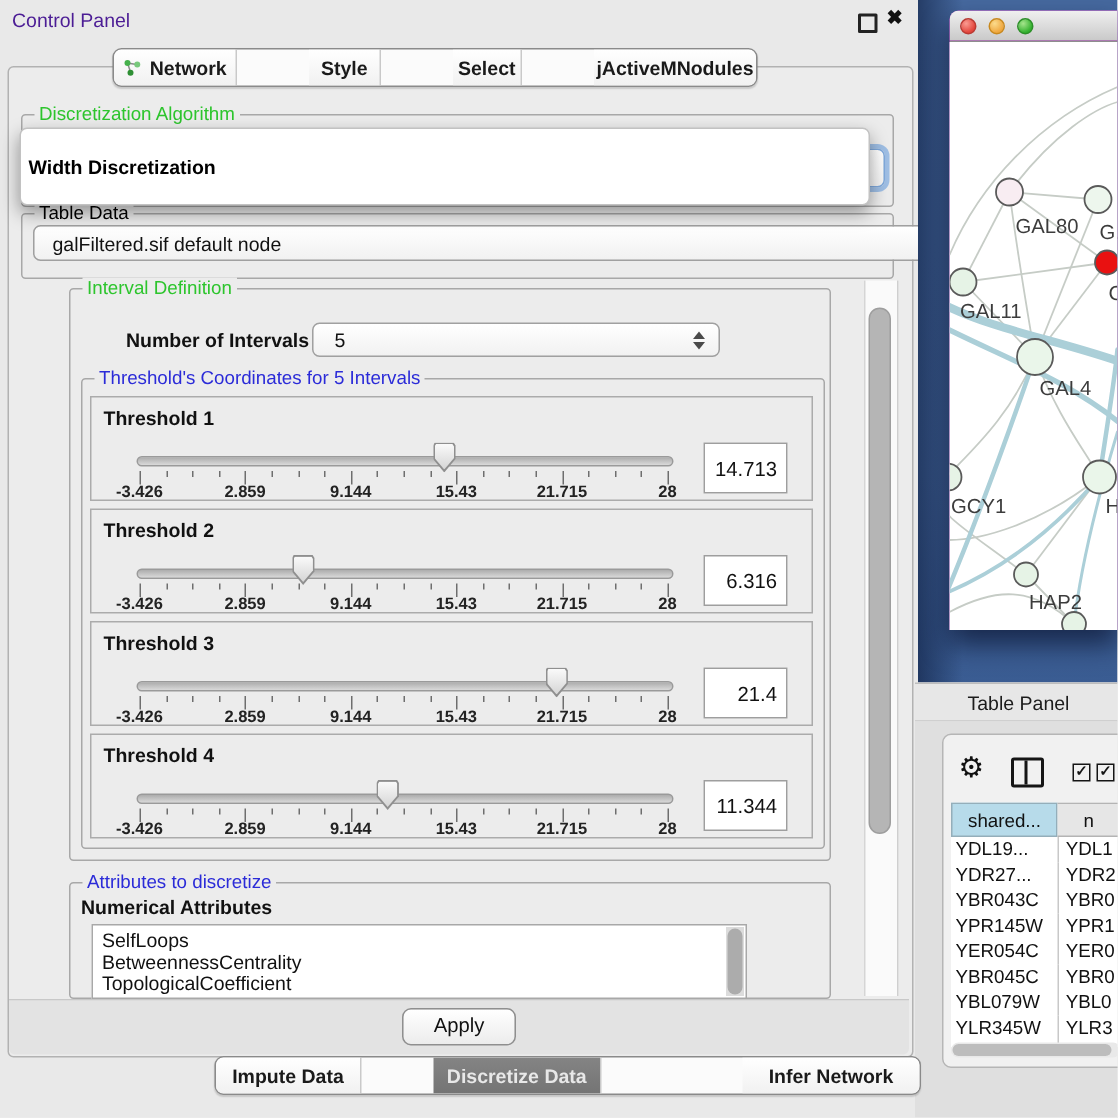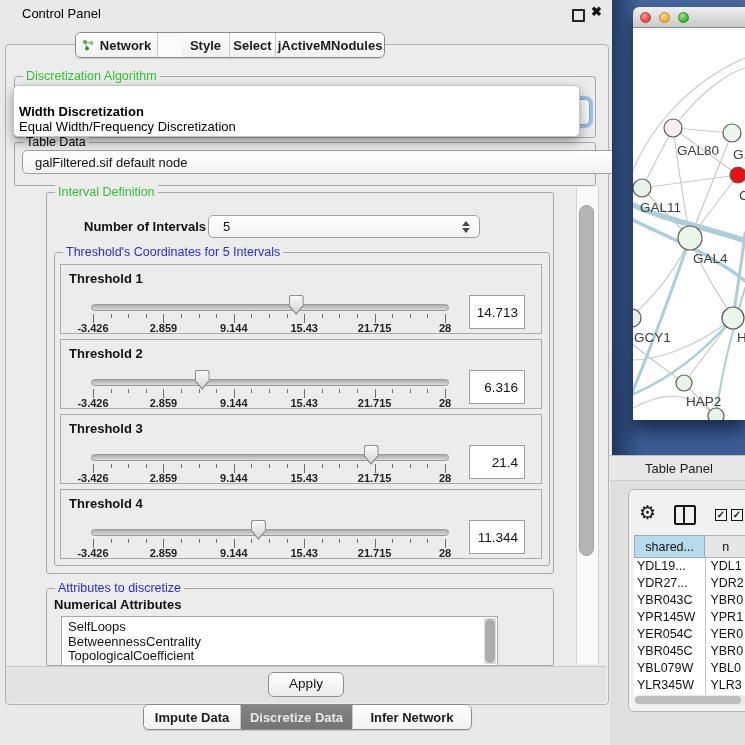--- a/index.html
+++ b/index.html
@@ -7,31 +7,31 @@
     width:745px;height:745px;position:relative;overflow:hidden;
     background:#E9E9E9;
     font-family:"Liberation Sans", sans-serif;
     -webkit-font-smoothing:antialiased;
     color:#111;
   }
   .abs{position:absolute;}
 
   
   #ctl-titlebar{left:0;top:0;width:610px;height:27px;background:#E9E9E9;}
-  #ctl-title{left:22px;top:6px;font-size:13px;color:#000000;}
+  #ctl-title{left:8px;top:6px;font-size:13px;color:#4c1d95;}
   #float-icon{left:572px;top:9px;width:9px;height:9px;border:2px solid #222;border-radius:1px;}
   #close-icon{left:591px;top:4px;font-size:13px;font-weight:bold;color:#111;}
 
   
   #main-panel{left:5px;top:44px;width:602px;height:659px;background:#ECECEC;
     border:1px solid #B2B2B2;border-radius:4px;}
 
   
   .seg-bar{display:flex;height:24px;border:1px solid #8A8A8A;border-radius:6px;
-    overflow:hidden;background:#FBFBFB;box-shadow:0 1px 1px rgba(0,0,0,.15);z-index:6;}
+    overflow:hidden;background:#FBFBFB;box-shadow:0 1px 1px rgba(0,0,0,.15);z-index:6;gap:48px;}
   .seg{display:flex;align-items:center;justify-content:center;font-size:13px;
     font-weight:bold;color:#1a1a1a;background:linear-gradient(#FFFFFF,#F1F1F1);
     border-right:1px solid #C9C9C9;box-sizing:border-box;white-space:nowrap;}
   .seg:last-child{border-right:none;}
   .seg.selected{background:linear-gradient(#848484,#747474);color:#E8E8E8;}
   #top-tabs{left:75px;top:32px;}
   #bottom-tabs{left:143px;top:704px;}
   .net-ico{width:13px;height:12px;margin-right:5px;}
 
   
@@ -177,33 +177,32 @@
     <div class="seg" style="width: 82px;">
       <svg class="net-ico" viewBox="0 0 13 12">
         <line x1="3" y1="3" x2="9" y2="4" stroke="#8a8a8a"></line>
         <line x1="3" y1="3" x2="5" y2="9" stroke="#8a8a8a"></line>
         <circle cx="3" cy="3" r="2" fill="#46B14C"></circle>
         <circle cx="9.5" cy="4" r="2" fill="#78C97C"></circle>
         <circle cx="5" cy="9.5" r="2" fill="#2E8F34"></circle>
       </svg>
       <span>Network</span>
     </div>
-    <div class="seg" style="width: 48px; margin-left: 24px;">Style</div>
+    <div class="seg" style="width: 48px;">Style</div>
     <div class="seg" style="width: 46px;">Select</div>
     <div class="seg" style="width: 108px;">jActiveMNodules</div>
   </div>
 
 <div class="abs groupbox" id="disc-group">
   <span class="group-label green-lbl">Discretization Algorithm</span>
 </div>
 <div class="abs" id="algo-combo-focus"></div>
 
 <div class="abs" id="algo-popup">
   <div class="abs algo-opt first">Width Discretization</div>
-  <div class="abs algo-opt second">Equal Width/Frequency Discretization</div>
 </div>
 
 <div class="abs groupbox" id="tabledata-group">
   <span class="group-label black-lbl">Table Data</span>
 </div>
 <div class="abs combo" id="tabledata-combo">
   <span>galFiltered.sif default node</span>
   <span class="stepper">
       <span class="up"></span>
       <span class="dn"></span>
@@ -391,21 +390,21 @@
 
 <div class="abs" id="outer-scroll"></div>
 <div class="abs" id="outer-scroll-thumb"></div>
 
 <div class="abs" id="apply-strip"></div>
 <div class="abs" id="apply-btn">Apply</div>
 
 <div class="abs seg-bar" id="bottom-tabs">
     <div class="seg" style="width: 97px;">Impute Data</div>
     <div class="seg selected" style="width: 112px;">Discretize Data</div>
-    <div class="seg" style="width: 118px;">Infer Network</div>
+    <div class="seg" style="width: 118px; margin-left: 46px;">Infer Network</div>
   </div>
 
 <div class="abs" id="right-region">
   <div id="desktop-blue"></div>
   <div id="desktop-shade"></div>
 
   <div id="net-window">
     <div id="net-titlebar">
       <div class="tl" id="tl-red"></div>
       <div class="tl" id="tl-yellow"></div>

